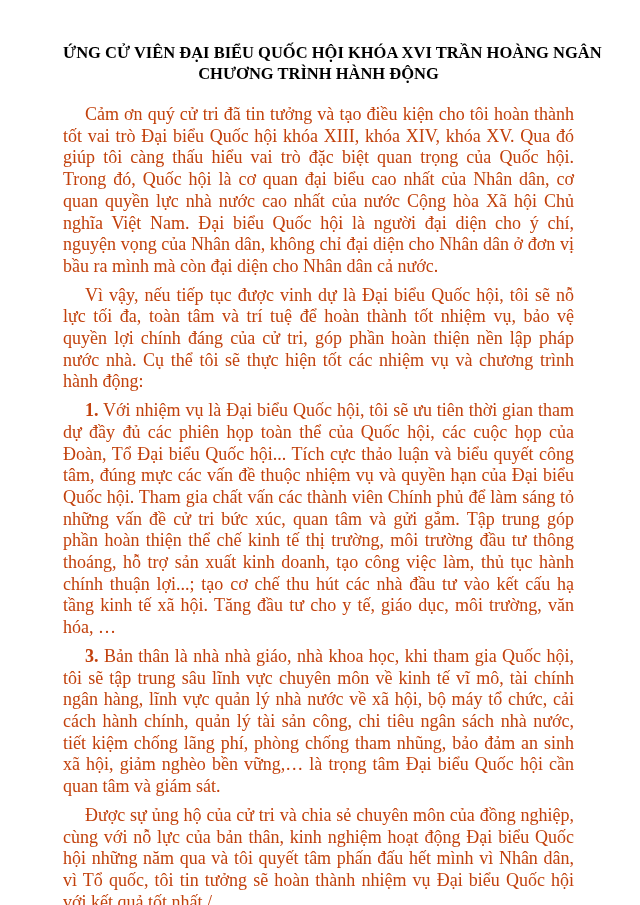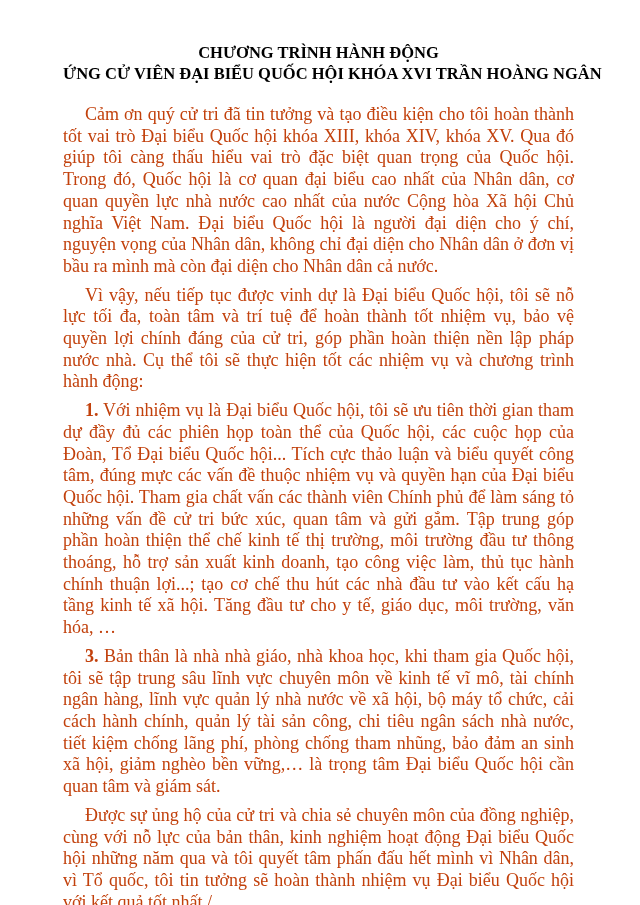--- a/index.html
+++ b/index.html
@@ -46,22 +46,22 @@
   .item-num {
     font-weight: 700;
   }
 </style>
 </head>
 <body>
 
 <div class="page">
 
   <h1 class="doc-title">
+    <span class="title-line">ỨNG CỬ VIÊN ĐẠI BIỂU QUỐC HỘI KHÓA XVI TRẦN HOÀNG NGÂN</span>
     <span class="title-line">CHƯƠNG TRÌNH HÀNH ĐỘNG</span>
-    <span class="title-line">ỨNG CỬ VIÊN ĐẠI BIỂU QUỐC HỘI KHÓA XVI TRẦN HOÀNG NGÂN</span>
   </h1>
 
   <div class="doc-body">
 
     <p class="para"><span>Cảm ơn quý cử tri đã tin tưởng và tạo điều kiện cho tôi hoàn thành tốt vai trò Đại biểu Quốc hội khóa XIII, khóa XIV, khóa XV. Qua đó giúp tôi càng thấu hiểu vai trò đặc biệt quan trọng của Quốc hội. Trong đó, Quốc hội là cơ quan đại biểu cao nhất của Nhân dân, cơ quan quyền lực nhà nước cao nhất của nước Cộng hòa Xã hội Chủ nghĩa Việt Nam. Đại biểu Quốc hội là người đại diện cho ý chí, nguyện vọng của Nhân dân, không chỉ đại diện cho Nhân dân ở đơn vị bầu ra mình mà còn đại diện cho Nhân dân cả nước.</span></p>
 
     <p class="para"><span>Vì vậy, nếu tiếp tục được vinh dự là Đại biểu Quốc hội, tôi sẽ nỗ lực tối đa, toàn tâm và trí tuệ để hoàn thành tốt nhiệm vụ, bảo vệ quyền lợi chính đáng của cử tri, góp phần hoàn thiện nền lập pháp nước nhà. Cụ thể tôi sẽ thực hiện tốt các nhiệm vụ và chương trình hành động:</span></p>
 
     <p class="para"><b class="item-num">1.</b> <span>Với nhiệm vụ là Đại biểu Quốc hội, tôi sẽ ưu tiên thời gian tham dự đầy đủ các phiên họp toàn thể của Quốc hội, các cuộc họp của Đoàn, Tổ Đại biểu Quốc hội... Tích cực thảo luận và biểu quyết công tâm, đúng mực các vấn đề thuộc nhiệm vụ và quyền hạn của Đại biểu Quốc hội. Tham gia chất vấn các thành viên Chính phủ để làm sáng tỏ những vấn đề cử tri bức xúc, quan tâm và gửi gắm. Tập trung góp phần hoàn thiện thể chế kinh tế thị trường, môi trường đầu tư thông thoáng, hỗ trợ sản xuất kinh doanh, tạo công việc làm, thủ tục hành chính thuận lợi...; tạo cơ chế thu hút các nhà đầu tư vào kết cấu hạ tầng kinh tế xã hội. Tăng đầu tư cho y tế, giáo dục, môi trường, văn hóa, …</span></p>
 

